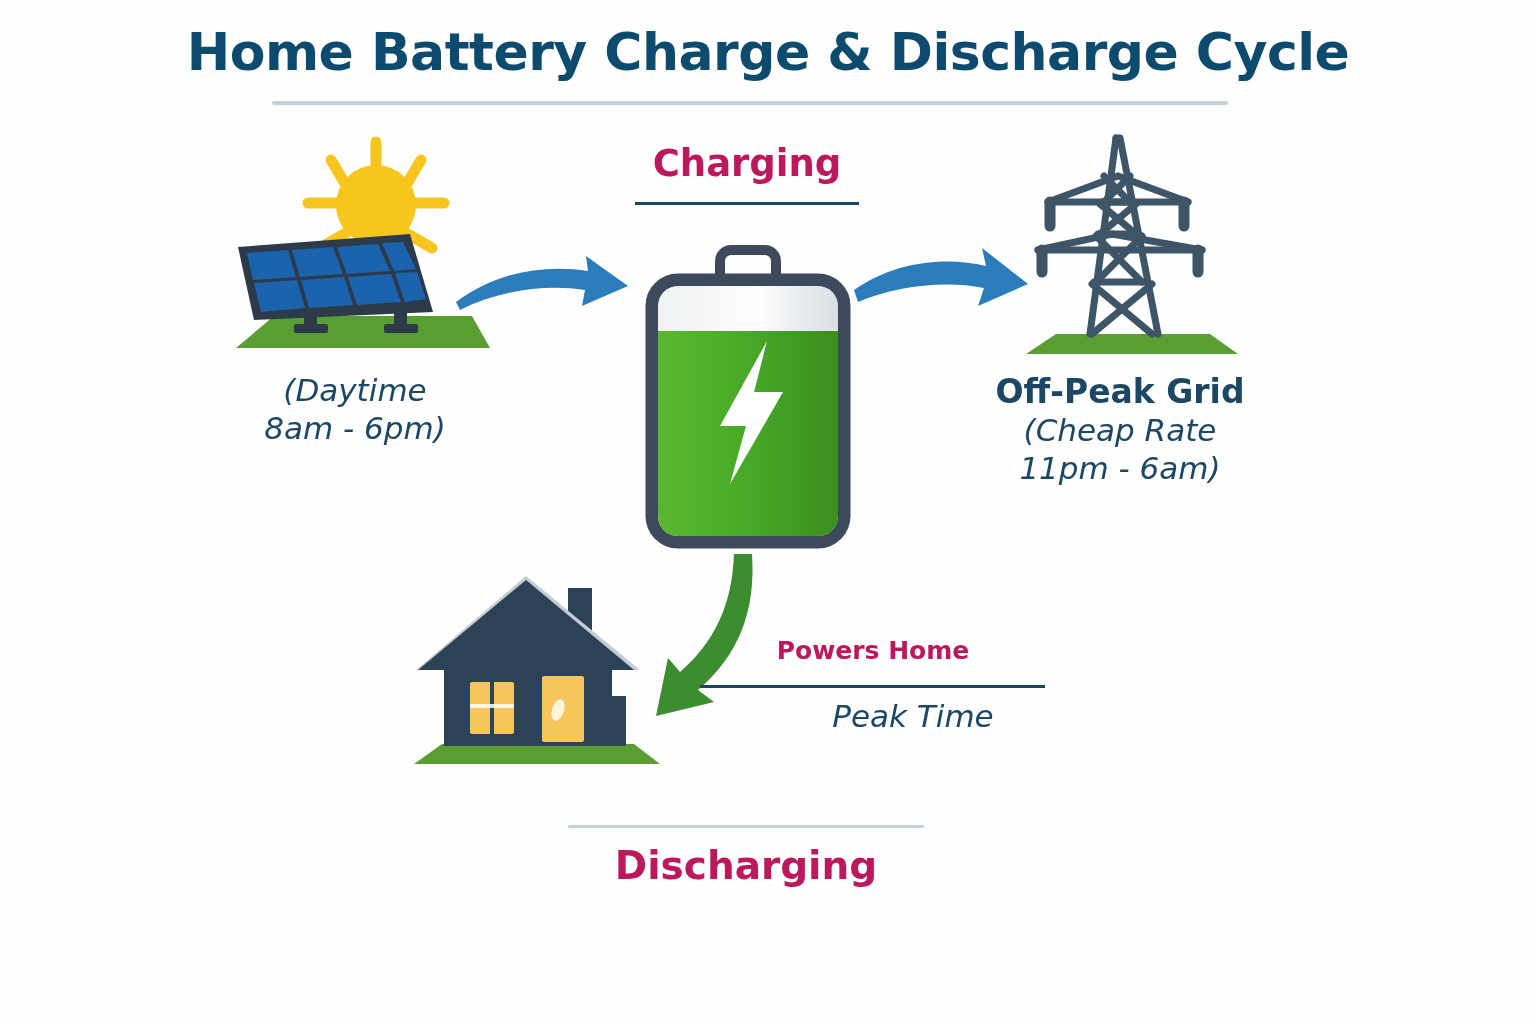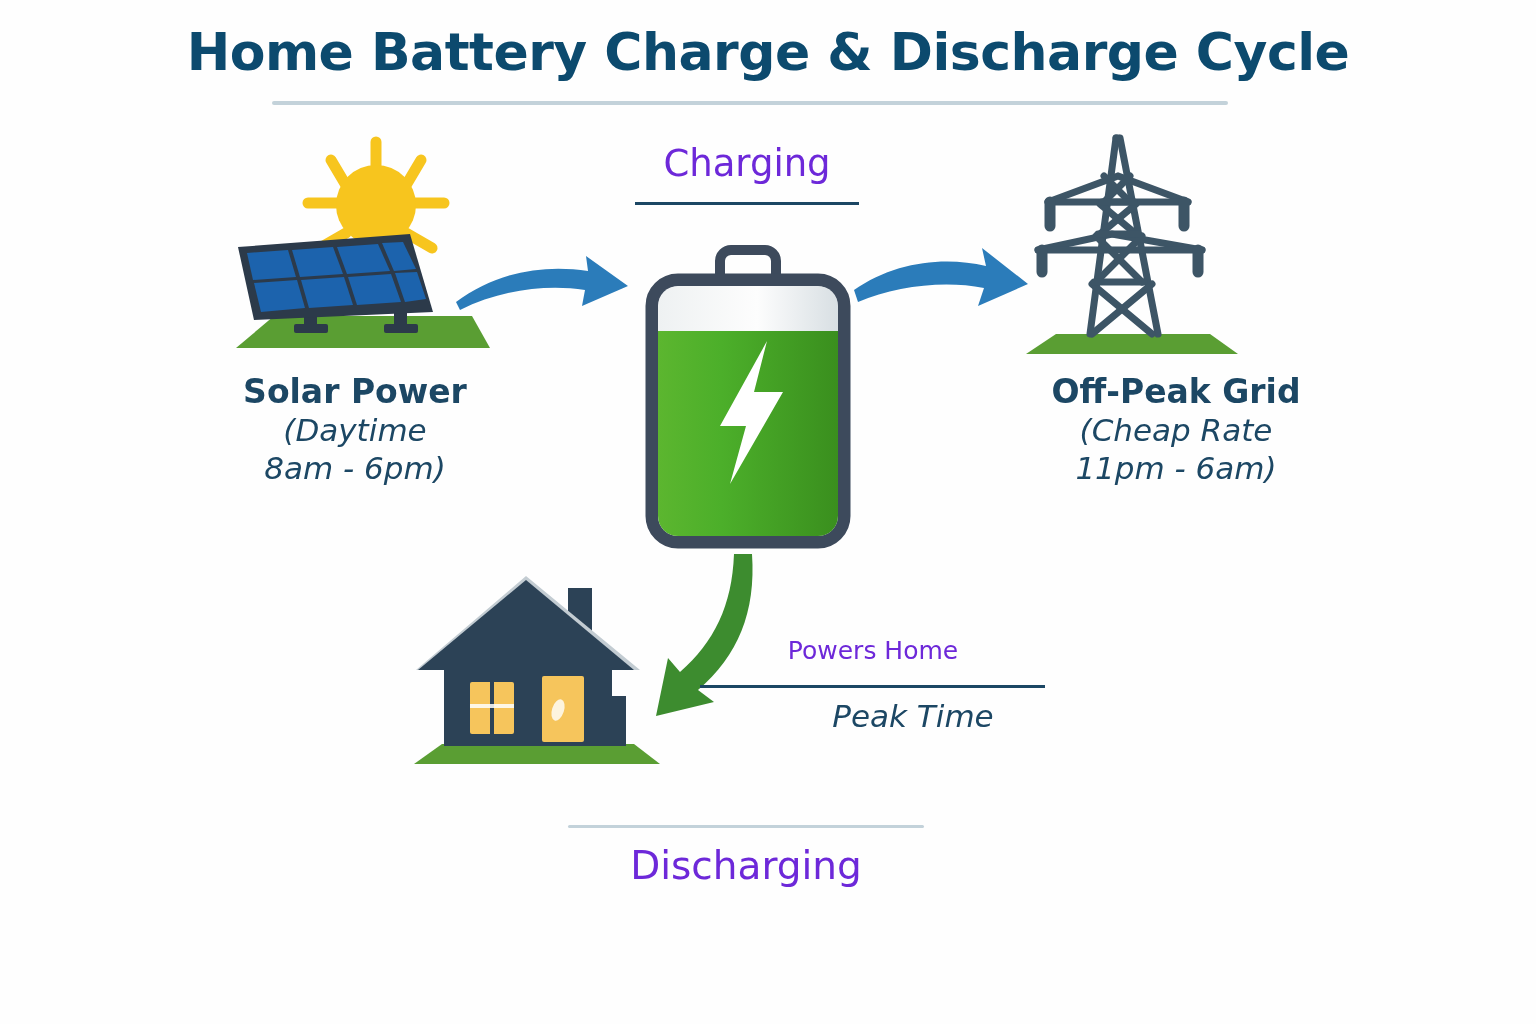--- a/index.html
+++ b/index.html
@@ -39,22 +39,22 @@
     width: 956px;
     height: 4px;
     background: #c3d2da;
     border-radius: 2px;
   }
 
   
   .section-label {
     position: absolute;
     font-family: "DejaVu Sans", sans-serif;
-    font-weight: normal;
-    color: #6d28d9;
+    font-weight: bold;
+    color: #be185d;
     white-space: nowrap;
   }
   #charging-label {
     left: 636px;
     top: 142px;
     width: 222px;
     text-align: center;
     font-size: 37px;
   }
   #charging-rule {
@@ -96,21 +96,21 @@
     font-size: 33px;
     font-weight: bold;
   }
   .caption .sub {
     display: block;
     font-size: 31px;
     font-weight: normal;
     font-style: italic;
   }
   #solar-caption { left: 195px; top: 372px; width: 320px; }
-  #grid-caption  { left: 1016px; top: 372px; width: 320px; }
+  #grid-caption  { left: 960px; top: 372px; width: 320px; }
 
   #powers-home-label {
     left: 700px;
     top: 636px;
     width: 346px;
     text-align: center;
     font-size: 25px;
   }
   #powers-home-rule {
     position: absolute;
@@ -183,21 +183,20 @@
         <polygon points="154,113 175,112 188,139 166,141"></polygon>
         <polygon points="26,153 69,150 77,178 33,182"></polygon>
         <polygon points="73,150 116,147 125,175 81,178"></polygon>
         <polygon points="120,147 163,144 173,172 129,175"></polygon>
         <polygon points="167,143 189,142 198,169 177,172"></polygon>
       </g>
     </svg>
   </div>
 
   <div class="caption" id="solar-caption">
-    <span class="headline">Solar Power</span>
     <span class="sub">(Daytime</span>
     <span class="sub">8am - 6pm)</span>
   </div>
 
   <div class="icon-wrap" id="arrow-charge-1">
     <svg width="206" height="84" viewBox="0 0 206 84">
       <path d="M4,54 C44,24 92,16 136,23 L134,8 L176,38 L130,58 L133,42 C94,36 48,42 8,62 Z" fill="#2b7cba"></path>
     </svg>
   </div>
 

